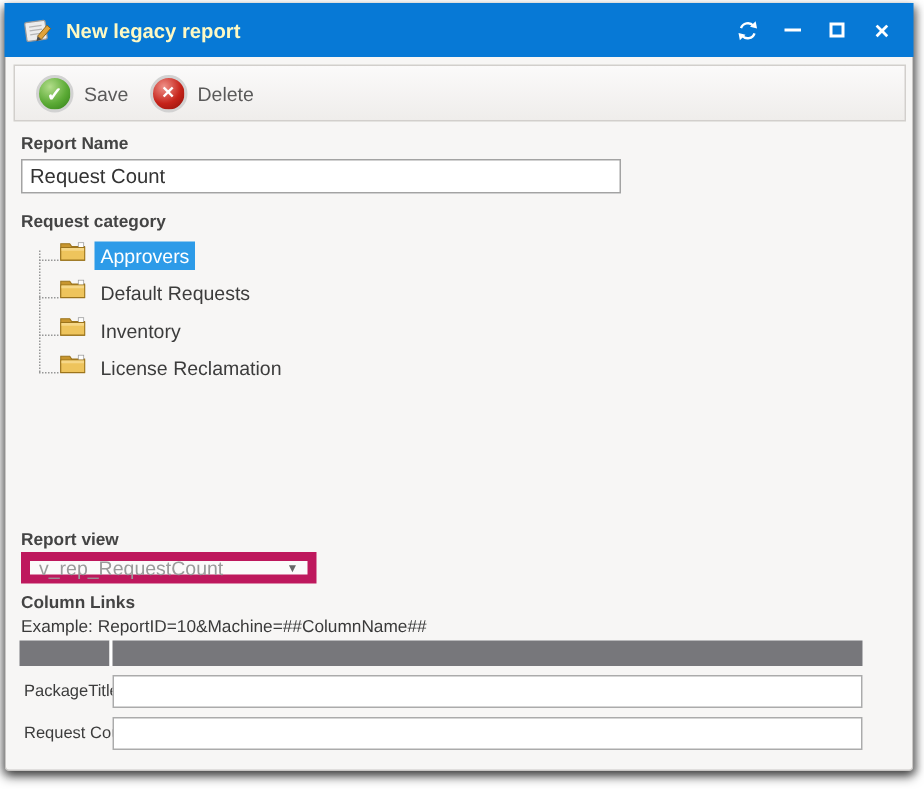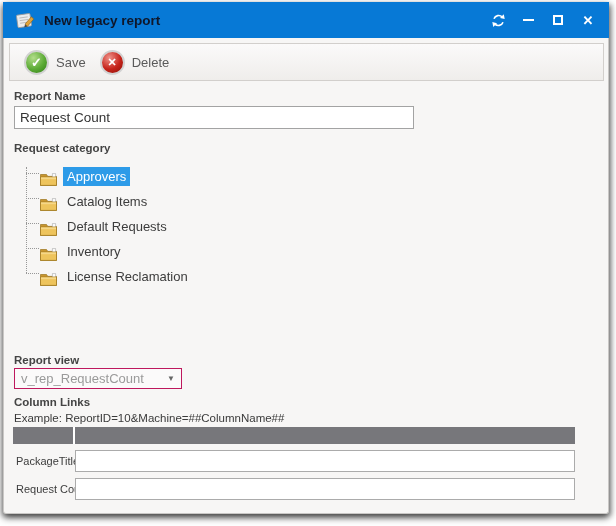--- a/index.html
+++ b/index.html
@@ -9,21 +9,21 @@
 
   .window { position:absolute; left:3px; top:2px; width:606px; height:512px;
     background:#f7f6f5; border:1px solid #c9c7c5; border-top:none;
     border-radius:0 0 3px 3px;
     box-shadow:0 4px 7px rgba(0,0,0,.55), 3px 2px 5px rgba(0,0,0,.25), -2px 2px 5px rgba(0,0,0,.22); }
 
   
   .titlebar { position:absolute; top:0; left:-1px; right:-1px; height:36px;
     background:#0779d6; display:flex; align-items:center; }
   .title-icon { margin-left:11px; width:21px; height:19px; flex:0 0 auto; }
-  .title-text { color:#0f172a; font-weight:bold; font-size:13.5px; margin-left:9px; }
+  .title-text { color:#fef9c3; font-weight:bold; font-size:13.5px; margin-left:9px; }
   .controls { margin-left:auto; margin-right:6px; display:flex; }
   .ctrl { width:30px; height:28px; display:flex; align-items:center; justify-content:center;
     color:#fff; cursor:default; }
   .ctrl .bar-min { width:11px; height:2px; background:#fff; }
   .ctrl .box-max { width:10px; height:10px; border:2px solid #fff; }
   .ctrl .x-close { font-size:13px; font-weight:bold; line-height:1; }
 
   
   .toolbar { position:absolute; left:5px; top:41px; width:595px; height:38px;
     background:linear-gradient(#fbfafa,#efedeb); border:1px solid #d2cfcc;
@@ -39,31 +39,31 @@
   
   .lbl { position:absolute; left:10px; font-size:11.5px; color:#444; white-space:nowrap;font-weight:bold; }
   .txt-input { position:absolute; border:1px solid #a3a3a3; background:#fff;
     font-family:"Liberation Sans", sans-serif; font-size:13.5px; color:#333; padding:0 5px; }
   .input-report-name { left:10px; top:104px; width:400px; height:23px; }
 
   
   .tree { position:absolute; left:10px; top:159px; width:320px; }
   .tree::before { content:""; position:absolute; left:12px; top:6px; bottom:13px;
     border-left:1px dotted #979797; }
-  .tree-item { position:relative; height:25px; display:flex; align-items:flex-end;
+  .tree-item { position:relative; height:25px; display:flex; align-items:flex-start;
     padding-left:26px; cursor:default; }
   .tree-item::before { content:""; position:absolute; left:12px; top:12px; width:13px;
     height:0; border-top:1px dotted #979797; }
   .folder { width:17px; height:13px; margin-right:6px; flex:0 0 auto; position:relative; z-index:1; }
   .tree-label { font-size:13px; color:#3c3c3c; padding:2px 4px; white-space:nowrap; }
   .tree-item.selected .tree-label { background:#2d9be8; color:#fff; }
 
   
-  .select-box { position:absolute; left:10px; top:366px; width:168px; height:21px;
-    background:#fbfafa; border:1px solid #be185d; display:flex; align-items:center;
+  .select-box { position:absolute; left:10px; top:366px; width:197px; height:21px;
+    background:#fbfafa; border:6px solid #be185d; display:flex; align-items:center;
     padding:0 6px; cursor:default; }
   .select-value { font-size:13px; color:#9a9a9a; flex:1 1 auto; white-space:nowrap; overflow:hidden; }
   .select-arrow { font-size:8px; color:#666; margin-left:4px; }
 
   
   .example-text { position:absolute; left:10px; top:410px; font-size:11.5px; color:#3a3a3a; }
   .grid-header { position:absolute; left:9px; top:425px; width:562px; height:17px;
     display:flex; background:#fff; }
   .grid-header .hc1 { width:60px; background:#77777b; }
   .grid-header .gap { width:2px; background:#fff; }
@@ -143,29 +143,20 @@
         </svg>
         <span class="tree-label">Approvers</span>
       </div>
       <div class="tree-item">
         <svg class="folder" viewBox="0 0 17 13">
           <path d="M0.5 1.5 h6 l1.3 1.9 h8.7 v9 h-16 z" fill="#c8962f" stroke="#9c741c" stroke-width="0.7"></path>
           <rect x="12.2" y="0.8" width="3.6" height="3.4" fill="#fdfdfd" stroke="#9a9a9a" stroke-width="0.5"></rect>
           <path d="M0.5 4 h16 v8.4 h-16 z" fill="#eec45c" stroke="#9c741c" stroke-width="0.7"></path>
           <path d="M1 4.4 h15 v1.8 h-15 z" fill="#f6d787"></path>
         </svg>
-        <span class="tree-label">Catalog Items</span>
-      </div>
-      <div class="tree-item">
-        <svg class="folder" viewBox="0 0 17 13">
-          <path d="M0.5 1.5 h6 l1.3 1.9 h8.7 v9 h-16 z" fill="#c8962f" stroke="#9c741c" stroke-width="0.7"></path>
-          <rect x="12.2" y="0.8" width="3.6" height="3.4" fill="#fdfdfd" stroke="#9a9a9a" stroke-width="0.5"></rect>
-          <path d="M0.5 4 h16 v8.4 h-16 z" fill="#eec45c" stroke="#9c741c" stroke-width="0.7"></path>
-          <path d="M1 4.4 h15 v1.8 h-15 z" fill="#f6d787"></path>
-        </svg>
         <span class="tree-label">Default Requests</span>
       </div>
       <div class="tree-item">
         <svg class="folder" viewBox="0 0 17 13">
           <path d="M0.5 1.5 h6 l1.3 1.9 h8.7 v9 h-16 z" fill="#c8962f" stroke="#9c741c" stroke-width="0.7"></path>
           <rect x="12.2" y="0.8" width="3.6" height="3.4" fill="#fdfdfd" stroke="#9a9a9a" stroke-width="0.5"></rect>
           <path d="M0.5 4 h16 v8.4 h-16 z" fill="#eec45c" stroke="#9c741c" stroke-width="0.7"></path>
           <path d="M1 4.4 h15 v1.8 h-15 z" fill="#f6d787"></path>
         </svg>
         <span class="tree-label">Inventory</span>

